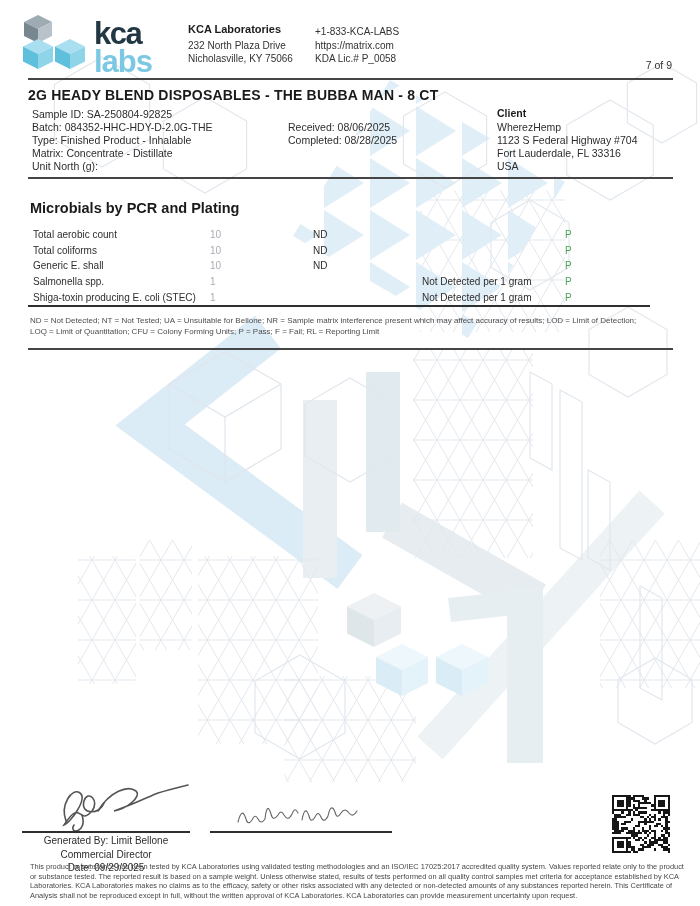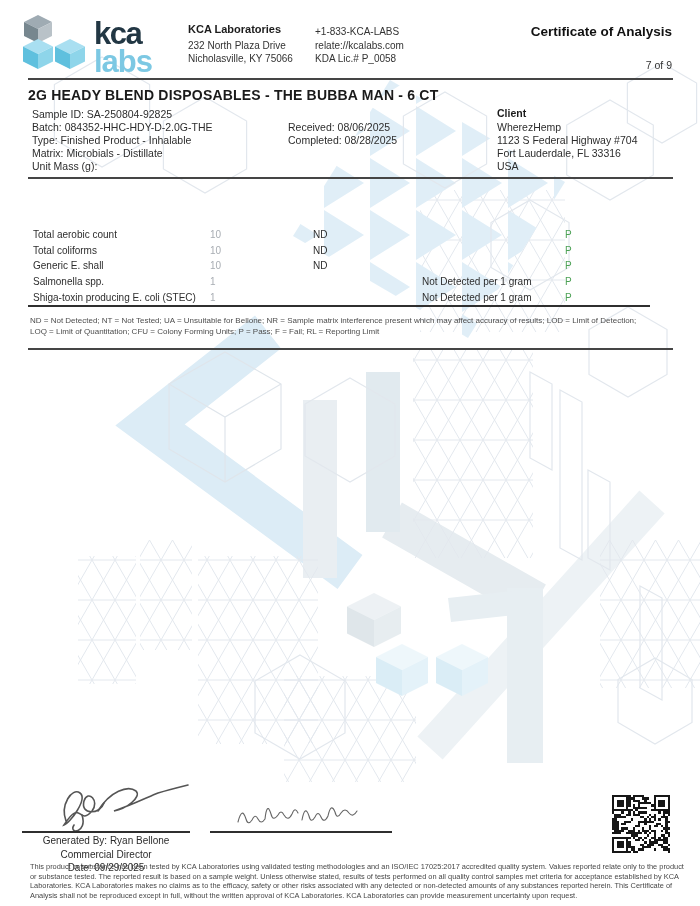--- a/index.html
+++ b/index.html
@@ -132,47 +132,47 @@
       </g>
       <text x="76" y="35" font-size="31" font-weight="bold" letter-spacing="-1.5" fill="#223744">kca</text>
       <text x="76" y="63" font-size="31" font-weight="bold" letter-spacing="-1" fill="#7cc8e3">labs</text>
     </svg>
 
     <div class="abs lab-name" style="left:188px;top:23px">KCA Laboratories</div>
     <div class="abs small-line" style="left:188px;top:39px">232 North Plaza Drive</div>
     <div class="abs small-line" style="left:188px;top:52px">Nicholasville, KY 75066</div>
 
     <div class="abs small-line" style="left:315px;top:25px">+1-833-KCA-LABS</div>
-    <div class="abs small-line" style="left:315px;top:39px">relate://kcalabs.com</div>
+    <div class="abs small-line" style="left:315px;top:39px">https://matrix.com</div>
     <div class="abs small-line" style="left:315px;top:52px">KDA Lic.# P_0058</div>
 
-    <div class="abs cert-title" style="right:28px;top:24px;width:250px">Certificate of Analysis</div>
     <div class="abs page-num" style="right:28px;top:59px;width:100px">7 of 9</div>
 
     <div class="rule" style="left:28px;top:78px;width:645px;height:2px"></div>
 
-    <div class="abs doc-title" style="left:28px;top:87px">2G HEADY BLEND DISPOSABLES - THE BUBBA MAN - 6 CT</div>
+    <div class="abs doc-title" style="left:28px;top:87px">2G HEADY BLEND DISPOSABLES - THE BUBBA MAN - 8 CT</div>
 
     <div class="abs info-line" style="left:32px;top:108px">Sample ID: SA-250804-92825</div>
     <div class="abs info-line" style="left:32px;top:121px">Batch: 084352-HHC-HDY-D-2.0G-THE</div>
     <div class="abs info-line" style="left:32px;top:134px">Type: Finished Product - Inhalable</div>
-    <div class="abs info-line" style="left:32px;top:147px">Matrix: Microbials - Distillate</div>
-    <div class="abs info-line" style="left:32px;top:160px">Unit Mass (g):</div>
+    <div class="abs info-line" style="left:32px;top:147px">Matrix: Concentrate - Distillate</div>
+    <div class="abs info-line" style="left:32px;top:160px">Unit North (g):</div>
 
     <div class="abs info-line" style="left:288px;top:121px">Received: 08/06/2025</div>
     <div class="abs info-line" style="left:288px;top:134px">Completed: 08/28/2025</div>
 
     <div class="abs info-line client-label" style="left:497px;top:107px">Client</div>
     <div class="abs info-line" style="left:497px;top:121px">WherezHemp</div>
     <div class="abs info-line" style="left:497px;top:134px">1123 S Federal Highway #704</div>
     <div class="abs info-line" style="left:497px;top:147px">Fort Lauderdale, FL 33316</div>
     <div class="abs info-line" style="left:497px;top:160px">USA</div>
 
     <div class="rule" style="left:28px;top:177px;width:645px;height:1.5px"></div>
 
+    <div class="abs section-title" style="left:30px;top:200px">Microbials by PCR and Plating</div>
 
     <div class="tbl">
       <div class="tbody-wrap">
         <div class="trow">
           <div class="tcell">Total aerobic count</div>
           <div class="tcell lod-v">10</div>
           <div class="tcell">ND</div>
           <div class="tcell"></div>
           <div class="tcell pass">P</div>
         </div>
@@ -221,21 +221,21 @@
       <g fill="none" stroke="#666" stroke-width="1.1" stroke-linecap="round">
         <path d="M6,26 q4,-16 8,-3 q2,7 6,1 q3,-7 6,-1 q3,6 7,0 q2,-18 6,-5 q2,8 7,1 q3,-6 6,0 q4,7 8,-1 q3,-8 6,-1"></path>
         <path d="M70,24 q3,-16 7,-4 q2,8 6,1 q3,-7 6,0 q3,7 7,-1 q3,-14 7,-4 q2,8 6,1 q4,-6 8,0 q4,5 8,-2"></path>
       </g>
     </svg>
 
     <div class="sigline" style="left:22px;top:831px;width:168px"></div>
     <div class="sigline" style="left:210px;top:831px;width:182px"></div>
 
     <div class="sigblock" style="left:22px;top:834px;width:168px">
-      <div>Generated By: Ryan Bellone</div>
+      <div>Generated By: Limit Bellone</div>
       <div>Commercial Director</div>
       <div>Date: 09/29/2025</div>
     </div>
 
     <div class="qr">
         <div style="left: 0px; top: 0px;"></div>
         <div style="left: 2.32px; top: 0px;"></div>
         <div style="left: 4.64px; top: 0px;"></div>
         <div style="left: 6.96px; top: 0px;"></div>
         <div style="left: 9.28px; top: 0px;"></div>

